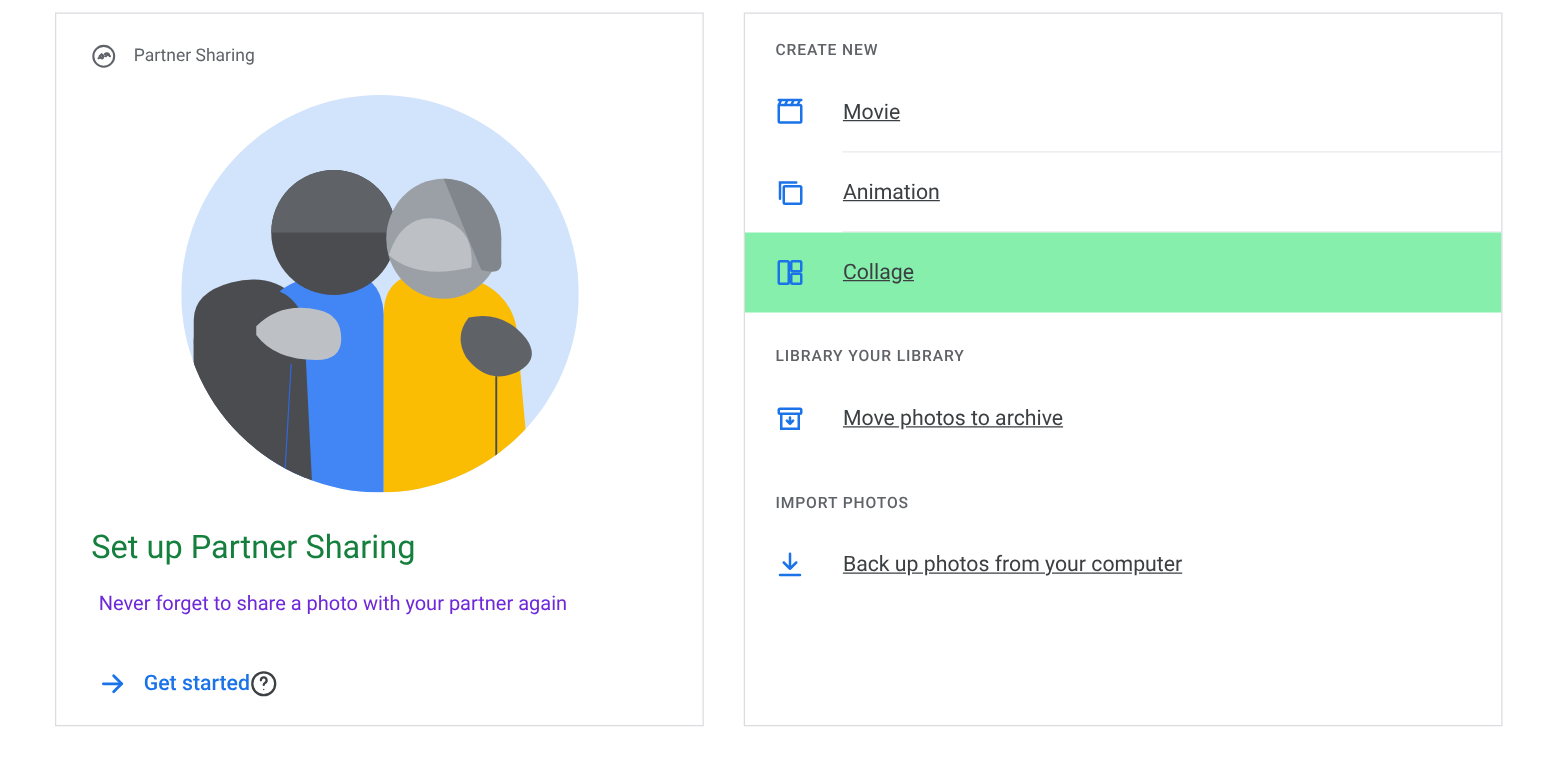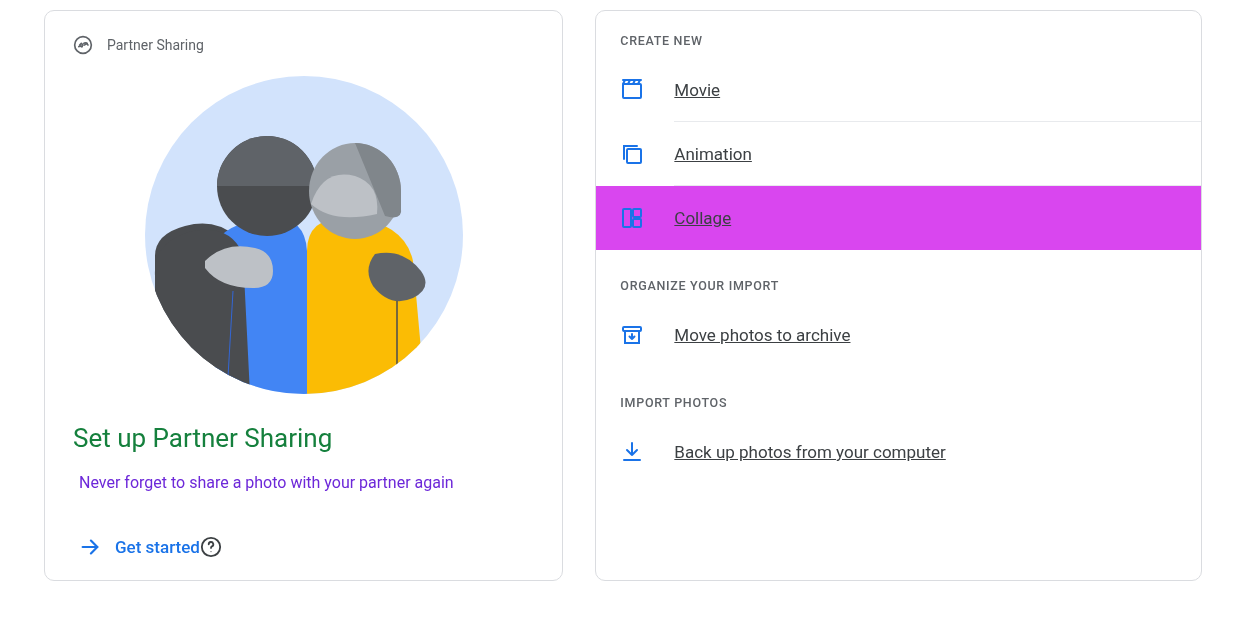--- a/index.html
+++ b/index.html
@@ -14,21 +14,21 @@
       height: 621px;
       padding: 10px 0;
     }
     .container {
       display: flex;
       gap: 32px;
       padding: 0 44px;
     }
     .card {
       border: 1px solid #dadce0;
-      border-radius: 10px;
+      border-radius: 0;
       background: #fff;
     }
     .left-card {
       width: 560px;
       padding: 24px 28px 22px 28px;
       display: flex;
       flex-direction: column;
     }
     .left-header {
       display: flex;
@@ -110,21 +110,21 @@
     }
     .list-item {
       display: flex;
       align-items: center;
       gap: 30px;
       padding: 20px 24px;
       cursor: pointer;
       position: relative;
     }
     .list-item.hovered {
-      background: #d946ef;
+      background: #86efac;
     }
     .list-item .item-icon {
       width: 24px;
       height: 24px;
       color: #1a73e8;
       flex-shrink: 0;
     }
     .list-item .item-label {
       font-size: 17px;
       color: #3c4043;
@@ -249,21 +249,21 @@
     <div class="list-item hovered no-divider">
       <svg class="item-icon" viewBox="0 0 24 24" fill="none" stroke="currentColor" stroke-width="2">
         <rect x="3" y="3" width="8" height="18" rx="1"></rect>
         <rect x="13" y="3" width="8" height="8" rx="1"></rect>
         <rect x="13" y="13" width="8" height="8" rx="1"></rect>
       </svg>
       <span class="item-label">Collage</span>
     </div>
 
     <div class="section-gap"></div>
-    <div class="section-label">ORGANIZE YOUR IMPORT</div>
+    <div class="section-label">LIBRARY YOUR LIBRARY</div>
 
     <div class="list-item no-divider">
       <svg class="item-icon" viewBox="0 0 24 24" fill="none" stroke="currentColor" stroke-width="2">
         <rect x="3" y="4" width="18" height="4" rx="1"></rect>
         <path d="M5 8 L5 20 L19 20 L19 8"></path>
         <path d="M12 11 L12 16 M9.5 13.5 L12 16 L14.5 13.5" stroke-linecap="round" stroke-linejoin="round"></path>
       </svg>
       <span class="item-label">Move photos to archive</span>
     </div>
 

